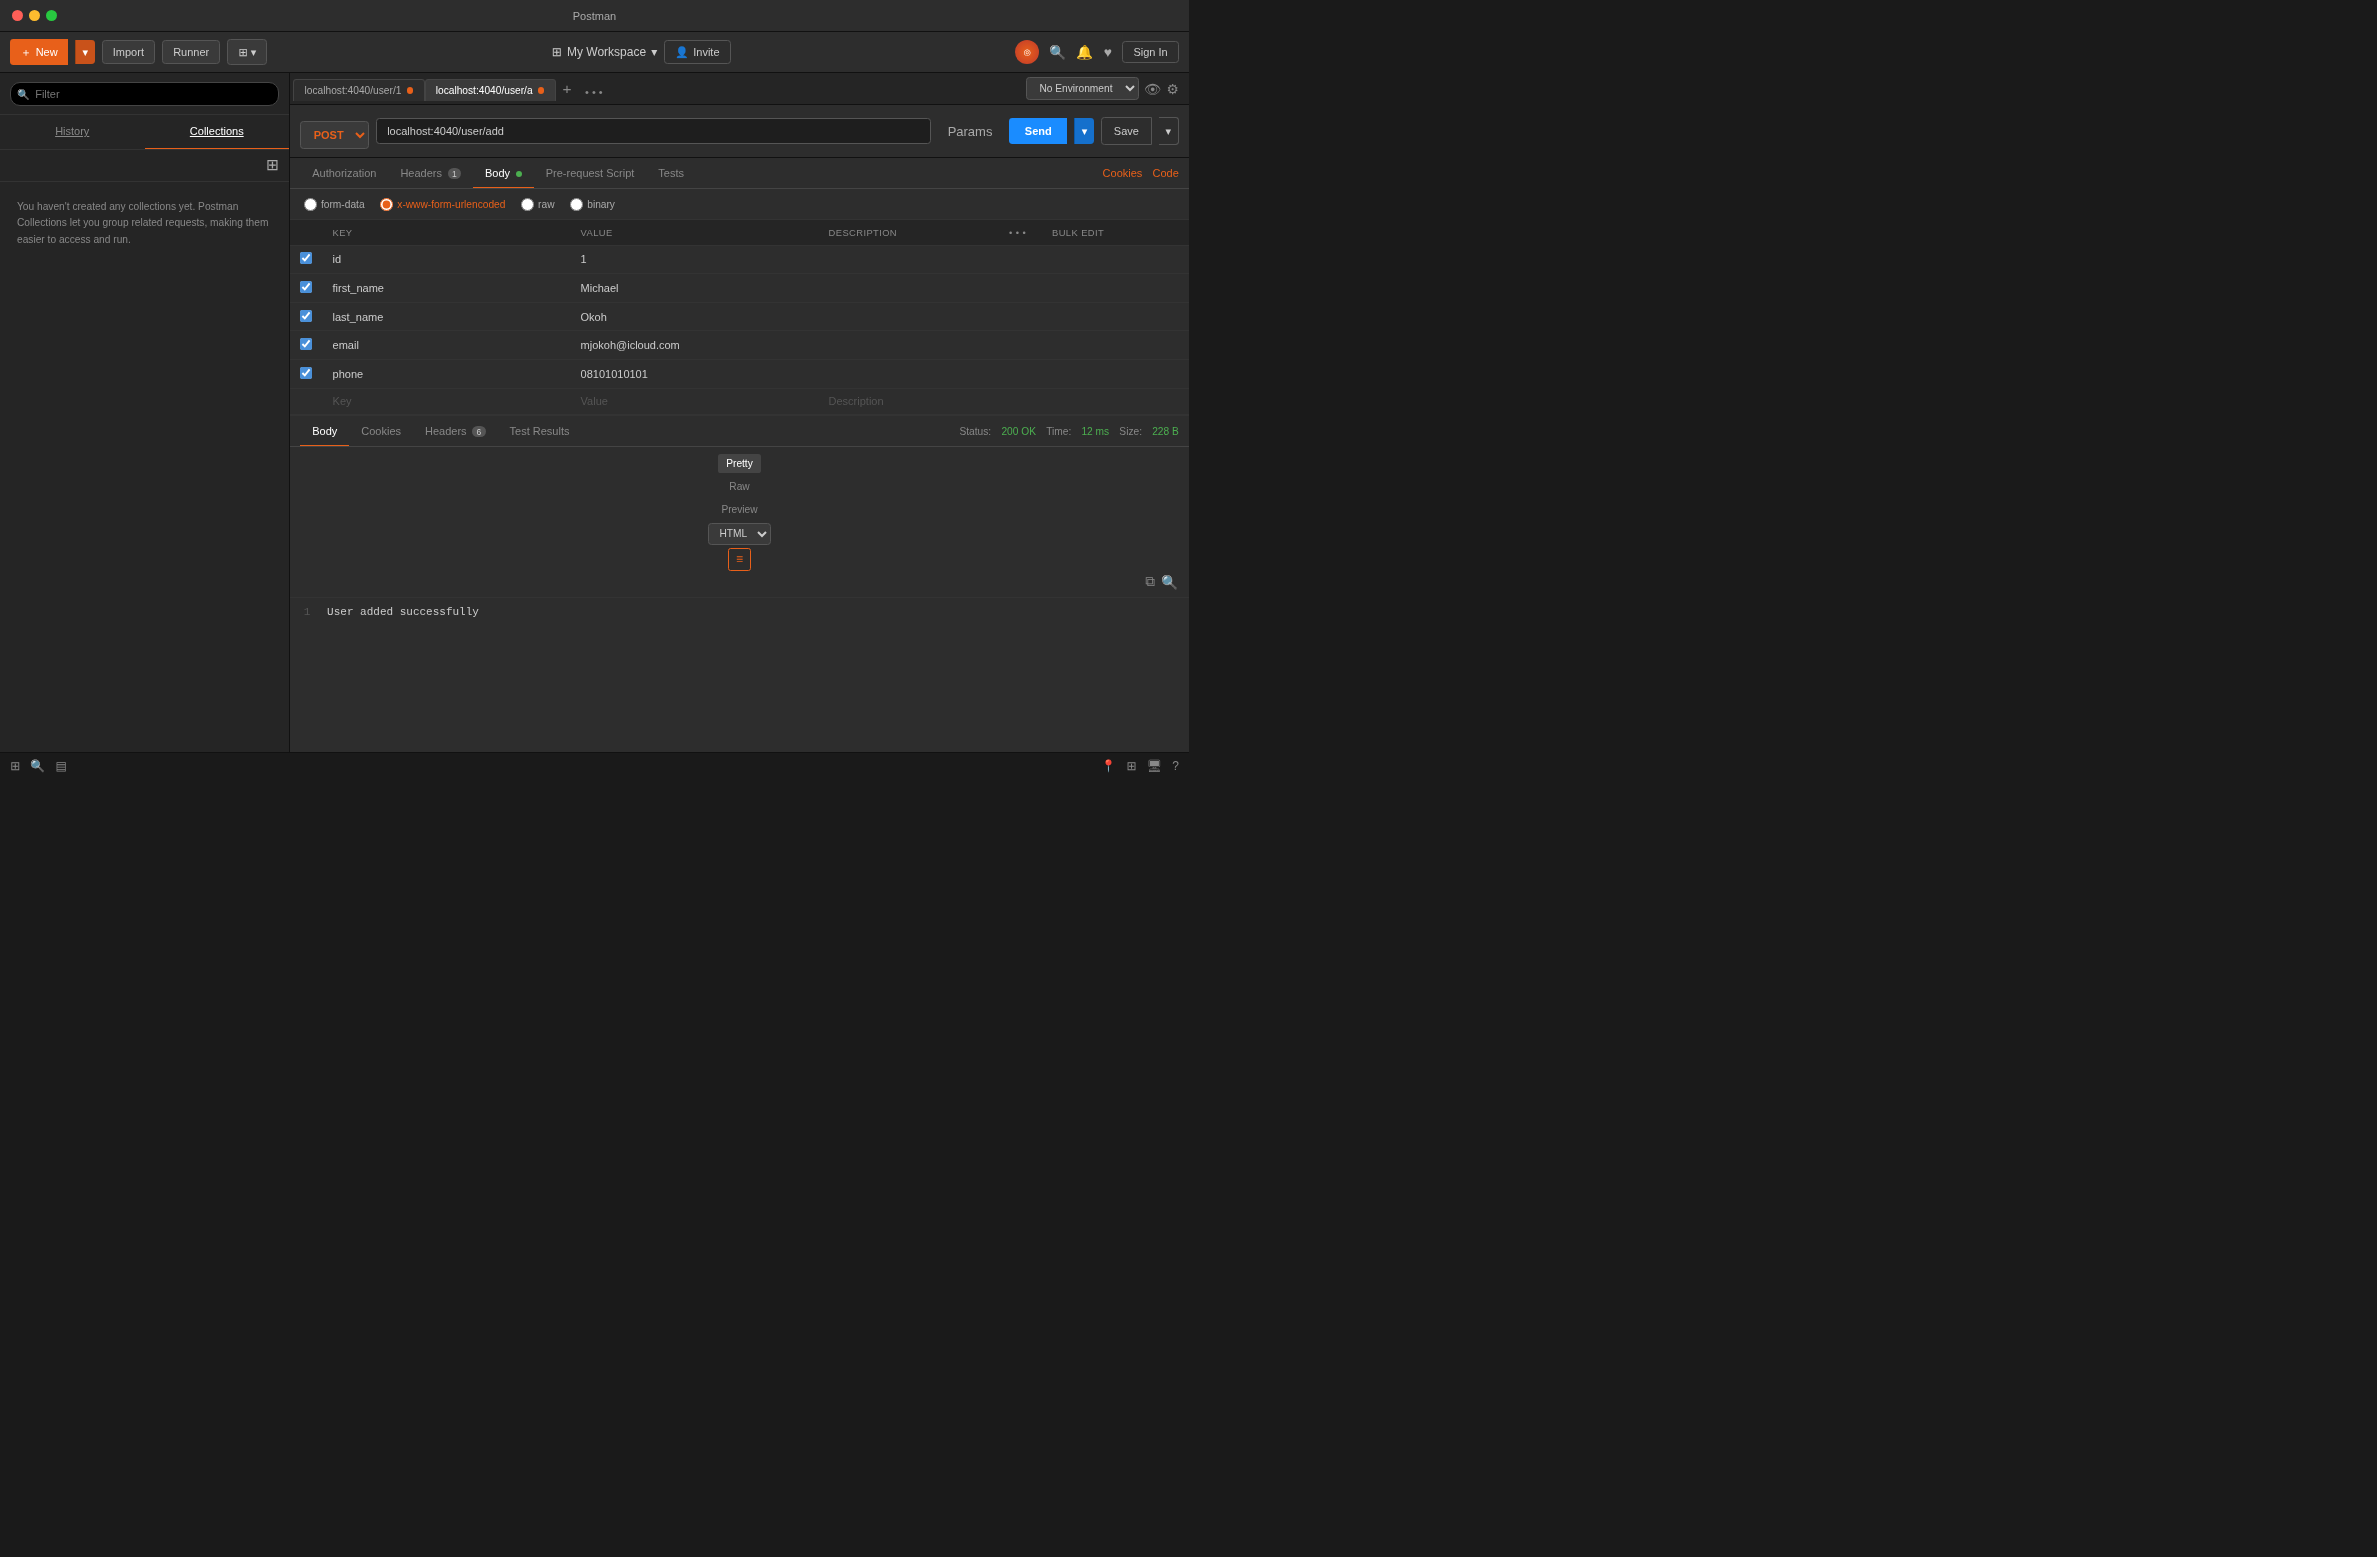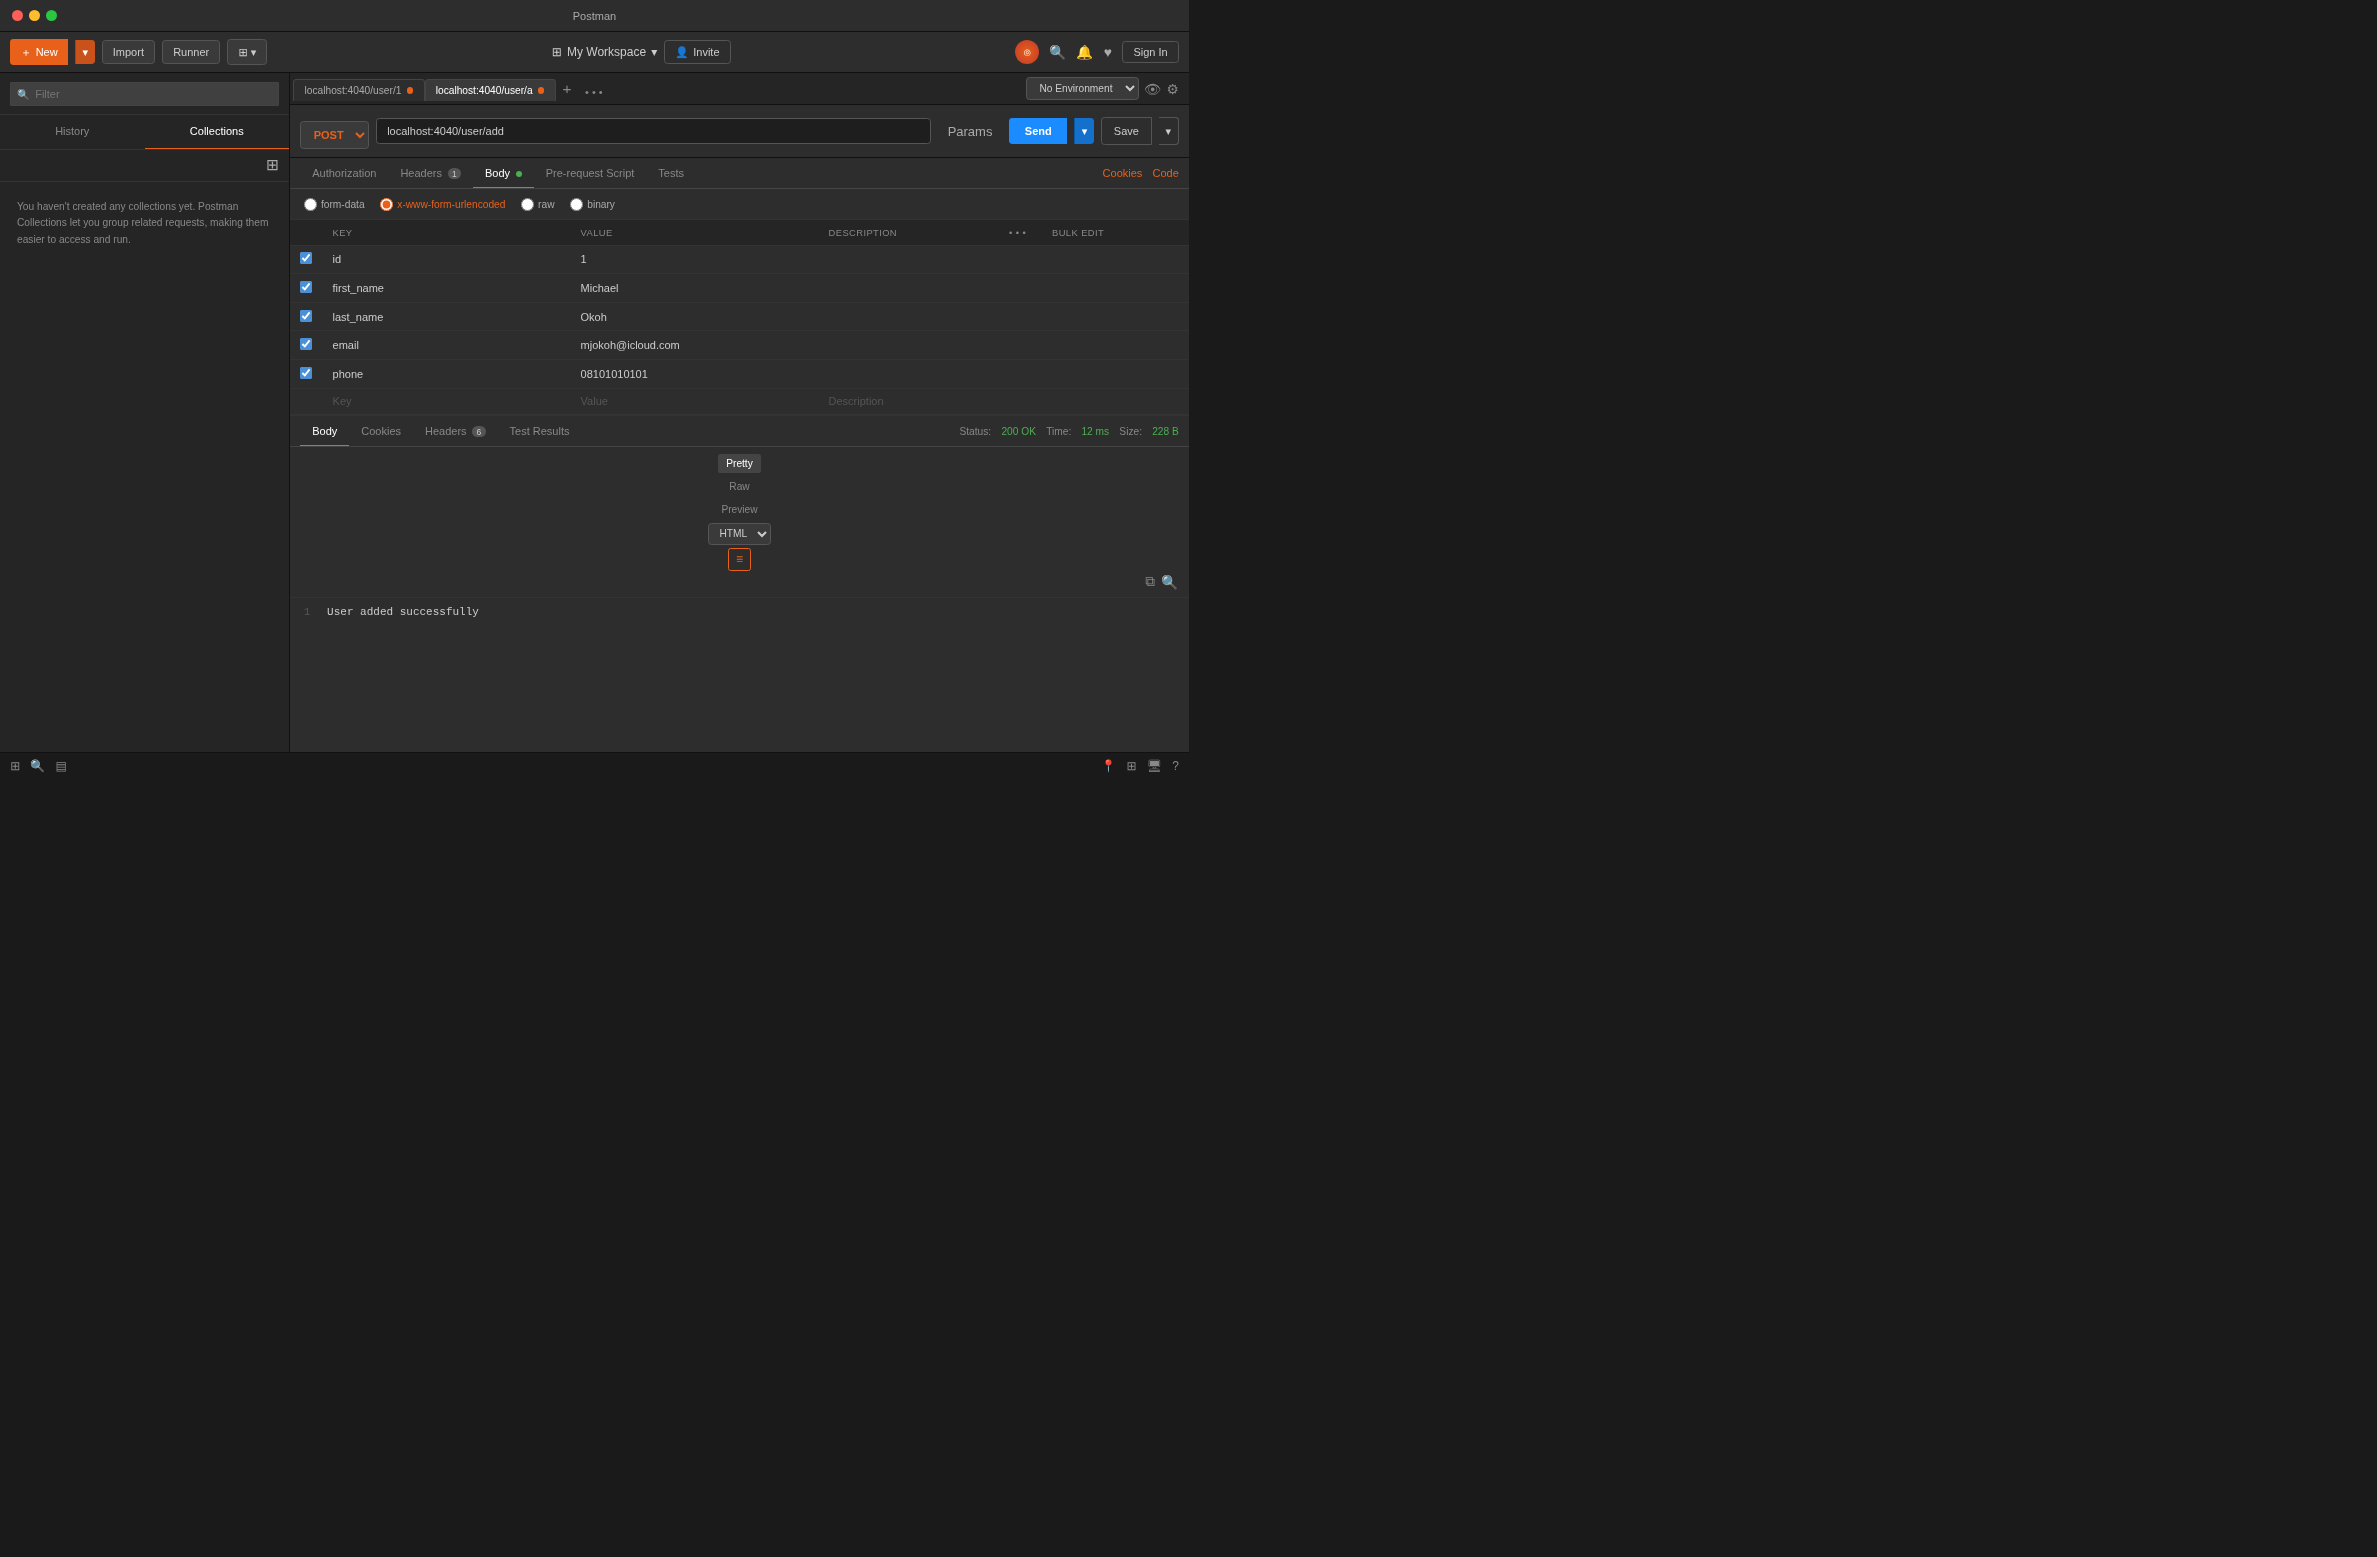--- a/index.html
+++ b/index.html
@@ -146,23 +146,23 @@
       border-right: 0.9px solid #111;
       display: flex;
       flex-direction: column;
     }
     .sidebar-filter {
       padding: 8.5px 10.2px;
       border-bottom: 0.9px solid #333;
     }
     .filter-input {
       width: 100%;
-      background: #404040;
+      background: #000000;
       border: 0.9px solid #444;
-      border-radius: 1px;
+      border-radius: 10px;
       padding: 5.1px 8.5px 5.1px 24px;
       color: #ccc;
       font-size: 11px;
       outline: none;
     }
     .filter-wrap {
       position: relative;
     }
     .filter-icon {
       position: absolute;
@@ -176,20 +176,21 @@
       display: flex;
       border-bottom: 0.9px solid #333;
     }
     .sidebar-tab {
       flex: 1;
       text-align: center;
       padding: 10.2px 0;
       cursor: pointer;
       color: #888;
       font-size: 11px;
+      text-decoration: underline;
     }
     .sidebar-tab.active {
       color: #fff;
       border-bottom: 1.7px solid #e8601a;
     }
     .sidebar-toolbar {
       display: flex;
       justify-content: flex-end;
       padding: 6.8px 10.2px;
       border-bottom: 0.9px solid #333;

